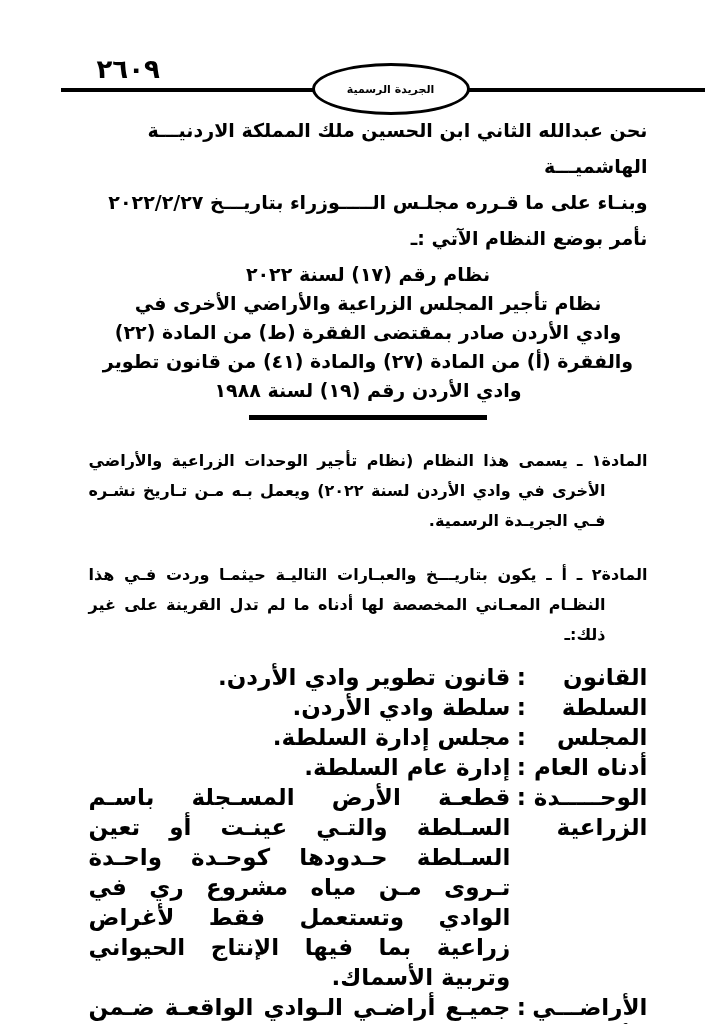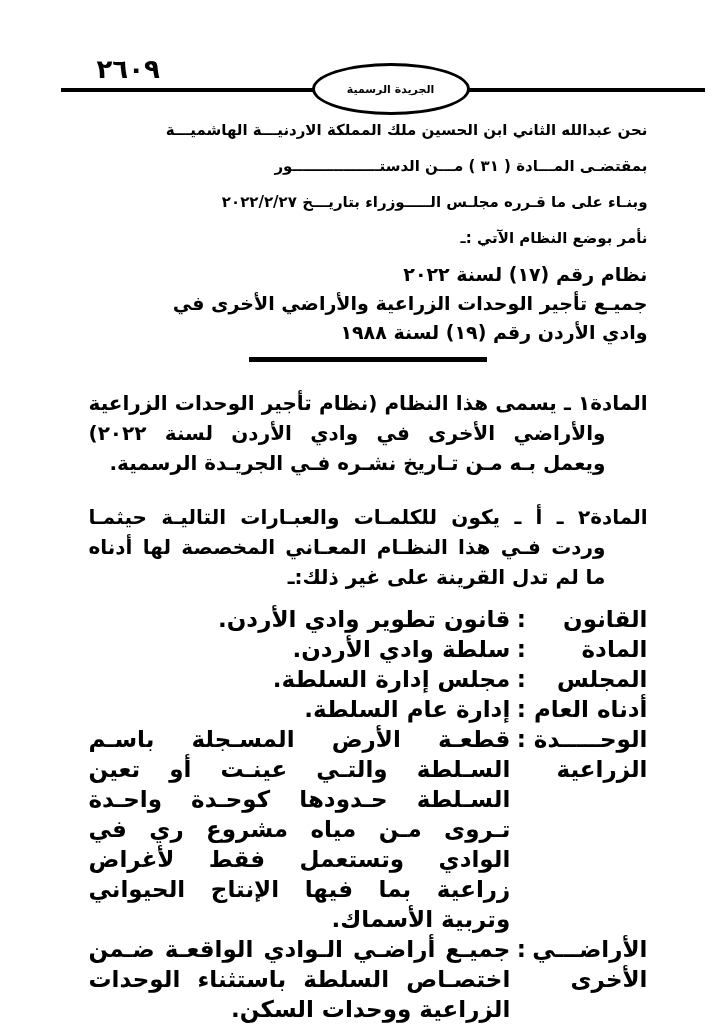--- a/index.html
+++ b/index.html
@@ -48,35 +48,35 @@
   }
   .badge-text { font-size: 11px; }
   
   .content {
     position: absolute;
     top: 112px;
     right: 57px;
     left: 70px;
   }
   .pre-line {
-    font-size: 15px;
+    font-size: 19px;
     line-height: 36px;
     text-align: right;
   }
-  .title-block { margin-top: 4px; text-align: right; }
+  .title-block { margin-top: 4px; text-align: center; }
   .title-line { font-size: 19px; line-height: 29px; }
   .divider {
     width: 238px;
     height: 5px;
     background: #000000;
     margin: 10px auto 0 auto;
   }
   .article {
     margin: 26px 0 0 0;
-    font-size: 20px;
+    font-size: 16px;
     line-height: 30px;
     text-align: justify;
     padding-right: 42px;
     text-indent: -42px;
   }
   .article + .article { margin-top: 24px; }
   .definitions {
     margin-top: 12px;
     width: 100%;
     border-collapse: collapse;
@@ -99,46 +99,47 @@
   <div class="page-number">٢٦٠٩</div>
   <div class="header-rule"></div>
   <div class="badge">
     <span class="badge-text">الجريدة الرسمية</span>
   </div>
 
   <div class="content">
 
     <div class="preamble">
       <div class="pre-line">نحن عبدالله الثاني ابن الحسين ملك المملكة الاردنيـــة الهاشميـــة</div>
-      <div class="pre-line">بمقتضـى المـــادة ( ٣١ ) مـــن الدستـــــــــــــــــور</div>
       <div class="pre-line">وبنـاء على ما قـرره مجلـس الـــــوزراء بتاريـــخ ٢٠٢٢/٢/٢٧</div>
       <div class="pre-line">نأمر بوضع النظام الآتي :ـ</div>
     </div>
 
     <div class="title-block">
       <div class="title-line">نظام رقم (١٧) لسنة ٢٠٢٢</div>
-      <div class="title-line">جميـع تأجير الوحدات الزراعية والأراضي الأخرى في</div>
+      <div class="title-line">نظام تأجير المجلس الزراعية والأراضي الأخرى في</div>
+      <div class="title-line">وادي الأردن صادر بمقتضى الفقرة (ط) من المادة (٢٢)</div>
+      <div class="title-line">والفقرة (أ) من المادة (٢٧) والمادة (٤١) من قانون تطوير</div>
       <div class="title-line">وادي الأردن رقم (١٩) لسنة ١٩٨٨</div>
     </div>
 
     <div class="divider"></div>
 
     <p class="article">المادة١ ـ يسمى هذا النظام (نظام تأجير الوحدات الزراعية والأراضي الأخرى في وادي الأردن لسنة ٢٠٢٢) ويعمل بـه مـن تـاريخ نشـره فـي الجريـدة الرسمية.</p>
 
-    <p class="article">المادة٢ ـ أ ـ يكون للكلمـات والعبـارات التاليـة حيثمـا وردت فـي هذا النظـام المعـاني المخصصة لها أدناه ما لم تدل القرينة على غير ذلك:ـ</p>
+    <p class="article">المادة٢ ـ أ ـ يكون بتاريـــخ والعبـارات التاليـة حيثمـا وردت فـي هذا النظـام المعـاني المخصصة لها أدناه ما لم تدل القرينة على غير ذلك:ـ</p>
 
     <table class="definitions">
       <tbody>
         <tr>
           <td class="term">القانون</td>
           <td class="colon">:</td>
           <td class="def">قانون تطوير وادي الأردن.</td>
         </tr>
         <tr>
-          <td class="term">المادة</td>
+          <td class="term">السلطة</td>
           <td class="colon">:</td>
           <td class="def">سلطة وادي الأردن.</td>
         </tr>
         <tr>
           <td class="term">المجلس</td>
           <td class="colon">:</td>
           <td class="def">مجلس إدارة السلطة.</td>
         </tr>
         <tr>
           <td class="term">أدناه العام</td>

